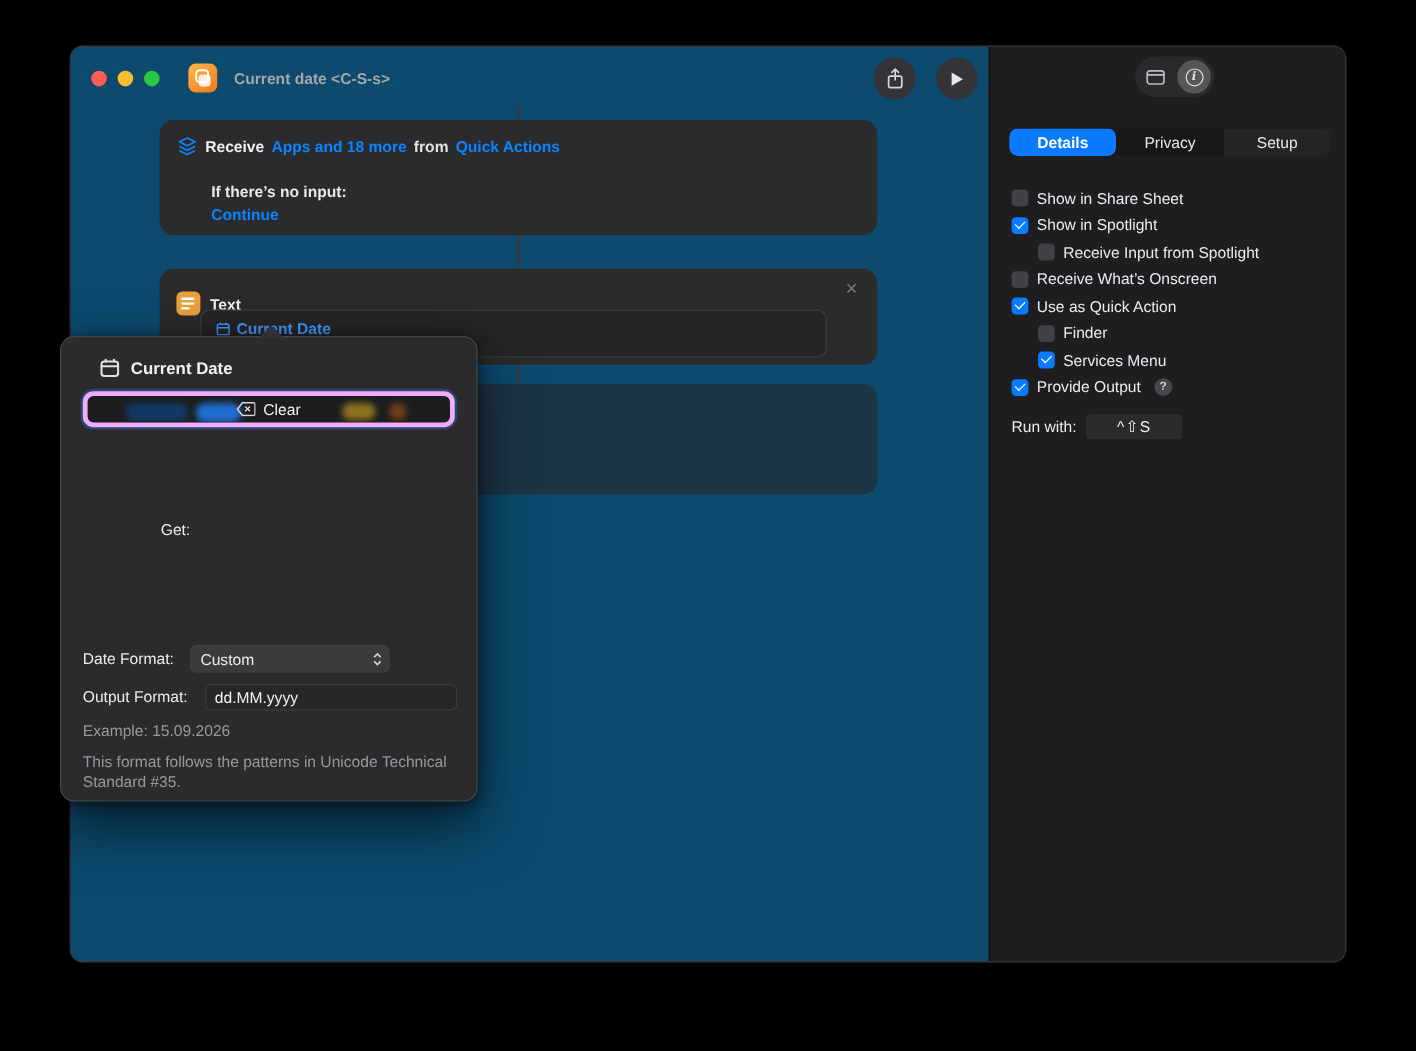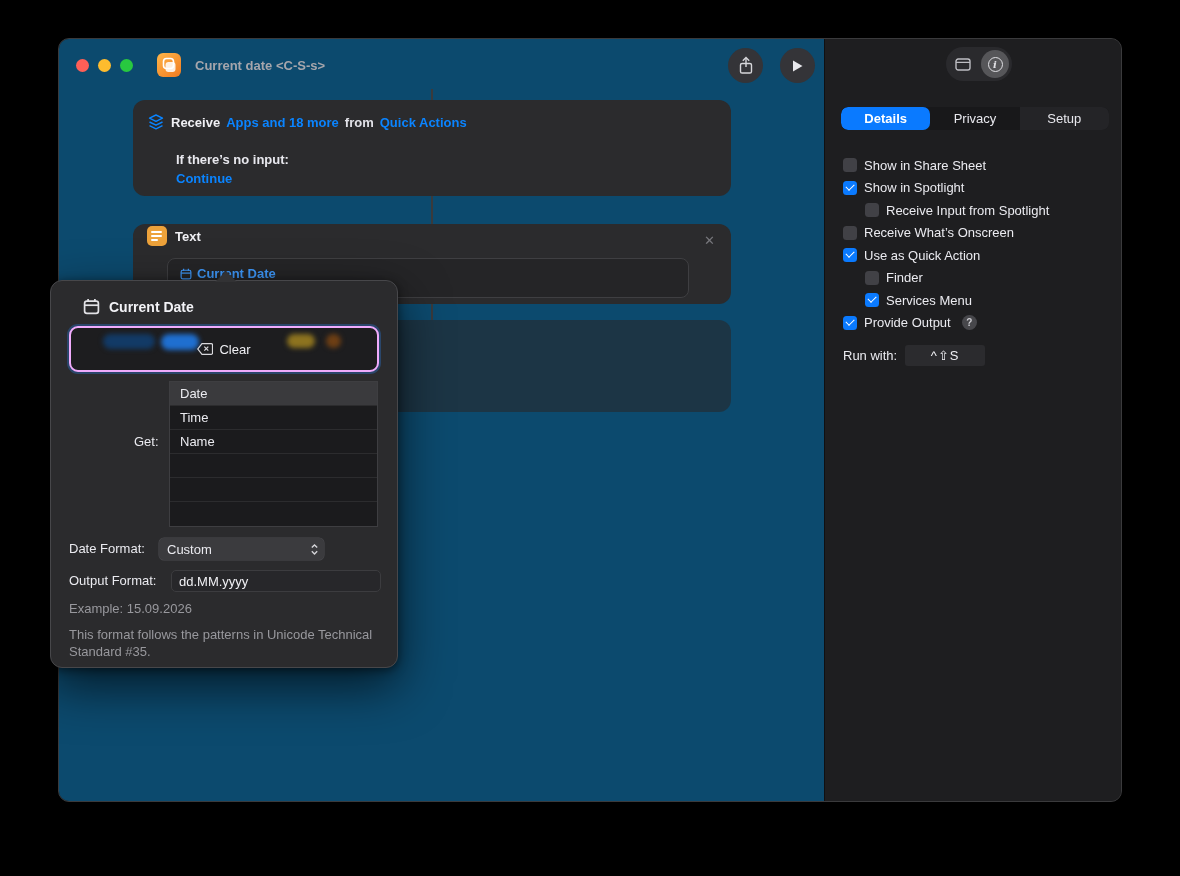--- a/index.html
+++ b/index.html
@@ -44,21 +44,21 @@
   .block{position:absolute;left:74px;width:598px;background:#2b2b2d;border-radius:12px;box-sizing:border-box;text-decoration:underline;}
   .block.receive{top:61px;height:96px;}
   .block.textact{top:185px;height:80px;}
   .block.dim{top:281px;height:92px;background:#28282a;opacity:.6;}
   .rrow1{position:absolute;left:14px;top:13px;display:flex;align-items:center;gap:6px;font-size:13px;}
   .rrow1 .kw{font-weight:700;color:#f0f0f4;}
   .rrow1 .plain{color:#e2e2e8;font-weight:600;}
   .link{color:#0a84ff;font-weight:600;}
   .rrow2{position:absolute;left:43px;top:52px;font-size:13px;font-weight:600;color:#e8e8ee;}
   .rrow3{position:absolute;left:43px;top:71px;font-size:13px;}
-  .tact-head{position:absolute;left:14px;top:2px;display:flex;align-items:center;gap:8px;}
+  .tact-head{position:absolute;left:14px;top:19px;display:flex;align-items:center;gap:8px;}
   .tact-title{font-size:13px;font-weight:700;color:#f0f0f4;}
   .tact-icon{
     width:20px;height:20px;border-radius:5px;background:#eda23b;
     display:flex;flex-direction:column;justify-content:center;gap:2px;padding-left:4px;box-sizing:border-box;
   }
   .tact-icon i{display:block;height:2px;border-radius:1px;background:#fff;}
   .tact-icon i:nth-child(1){width:11px;}
   .tact-icon i:nth-child(2){width:11px;}
   .tact-icon i:nth-child(3){width:7px;}
   .tact-close{position:absolute;right:16px;top:9px;font-size:13px;color:#77777c;cursor:default;}
@@ -115,22 +115,22 @@
     background:#2b2b2d;border:1px solid #47474a;border-radius:12px;box-sizing:border-box;
     box-shadow:0 18px 50px rgba(0,0,0,.65),0 2px 10px rgba(0,0,0,.5);
   }
   .pop-arrow{
     position:absolute;left:164px;top:-10px;width:0;height:0;
     border-left:11px solid transparent;border-right:11px solid transparent;border-bottom:11px solid #323234;
   }
   .pop-head{position:absolute;left:32px;top:17px;display:flex;align-items:center;gap:9px;}
   .pop-title{font-size:14px;font-weight:700;color:#f2f2f6;}
   .clearctl{
-    position:absolute;left:18px;top:45px;width:310px;height:46px;border-radius:9px;
-    background:#1d1d1f;border:2px solid #f0abfc;box-shadow:0 0 0 2px rgba(40,120,220,.35);
+    position:absolute;left:18px;top:45px;width:310px;height:30px;border-radius:9px;
+    background:#1d1d1f;border:4px solid #f0abfc;box-shadow:0 0 0 2px rgba(40,120,220,.35);
     box-sizing:border-box;overflow:hidden;
   }
   .blob{position:absolute;top:6px;border-radius:8px;filter:blur(2.5px);}
   .blob.b1{left:32px;width:52px;height:15px;background:#123a66;}
   .blob.b2{left:90px;width:38px;height:16px;background:#1f6fd0;}
   .blob.b3{right:62px;width:28px;height:14px;background:#8d731f;}
   .blob.b4{right:36px;width:15px;height:14px;background:#6e3f14;}
   .clearlab{
     position:absolute;left:0;right:0;top:0;bottom:0;display:flex;align-items:center;justify-content:center;
     gap:6px;font-size:13px;color:#f0f0f4;
@@ -325,28 +325,20 @@
     <span class="clearlab">
       <svg width="16" height="12" viewBox="0 0 16 12">
         <path d="M5 .7 h9.3 a1.2 1.2 0 0 1 1.2 1.2 v8.2 a1.2 1.2 0 0 1 -1.2 1.2 H5 L.8 6 Z" fill="none" stroke="#d9d9dd" stroke-width="1.2"></path>
         <path d="M7.3 3.7 l4 4 M11.3 3.7 l-4 4" stroke="#d9d9dd" stroke-width="1.2"></path>
       </svg>
       <span>Clear</span>
     </span>
   </div>
 
   <div class="getlab">Get:</div>
-  <div class="getlist">
-    <div class="lrow sel">Date</div>
-    <div class="lrow">Time</div>
-    <div class="lrow">Name</div>
-    <div class="lrow"></div>
-    <div class="lrow"></div>
-    <div class="lrow"></div>
-  </div>
 
   <div class="fmtlab df">Date Format:</div>
   <div class="popup">
     <span>Custom</span>
     <span class="chev">
       <svg width="9" height="13" viewBox="0 0 9 13">
         <path d="M1.8 4.6 L4.5 1.9 L7.2 4.6" fill="none" stroke="#d4d4d8" stroke-width="1.4"></path>
         <path d="M1.8 8.2 L4.5 10.9 L7.2 8.2" fill="none" stroke="#d4d4d8" stroke-width="1.4"></path>
       </svg>
     </span>

